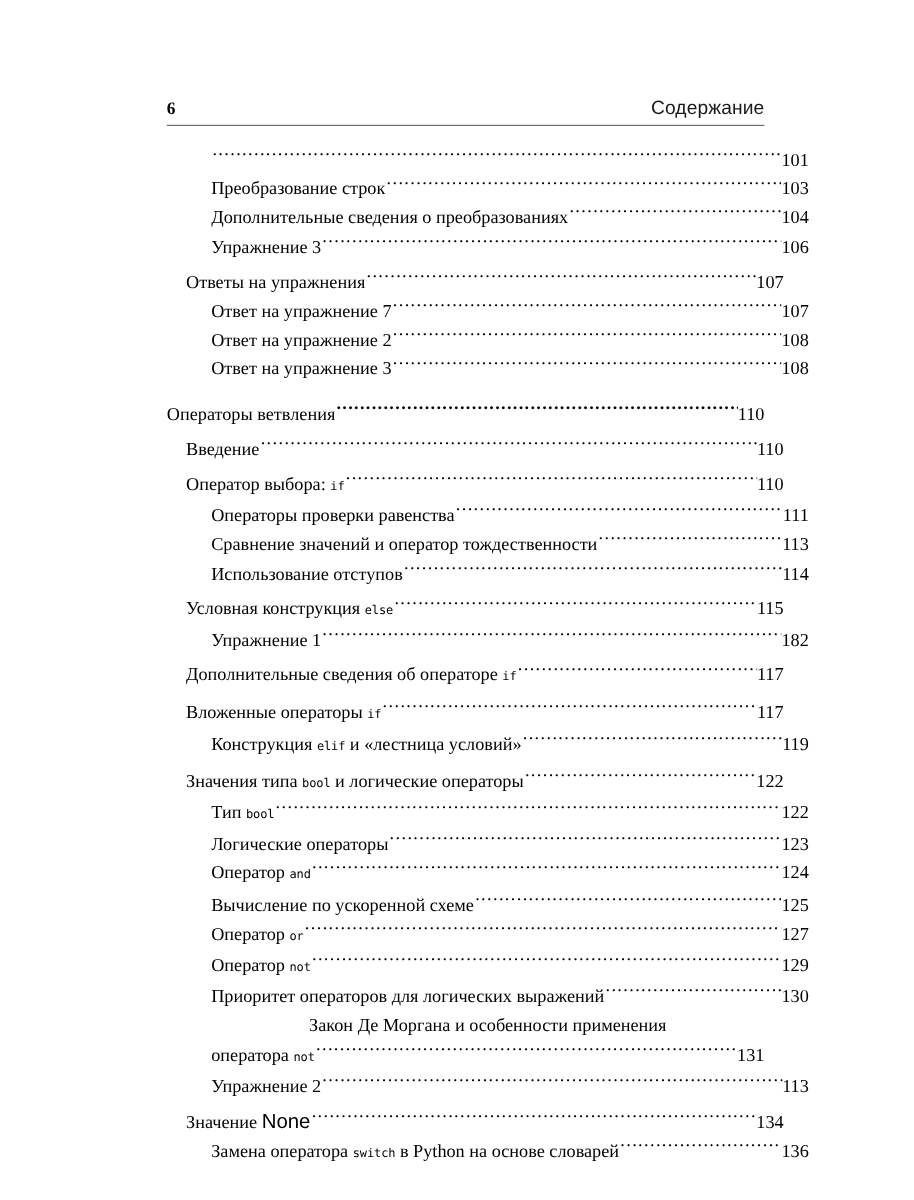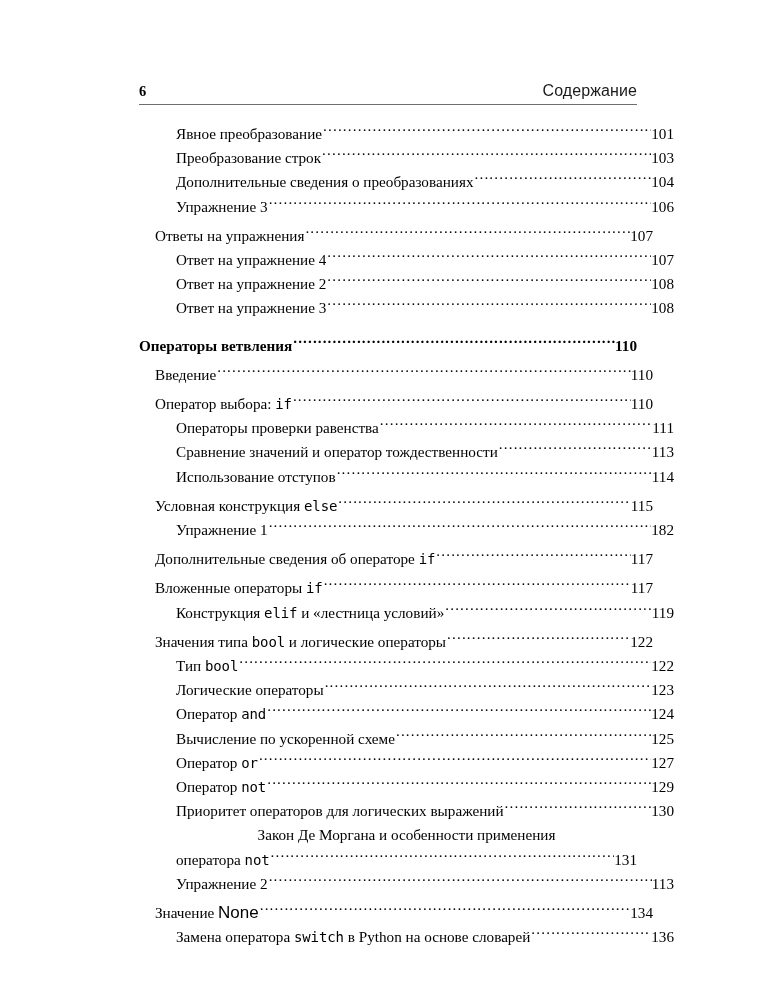--- a/index.html
+++ b/index.html
@@ -96,61 +96,60 @@
   }
 
   .entry .pageno {
     flex: 0 0 auto;
     text-align: right;
     font-variant-numeric: lining-nums;
     padding-left: 0px;
   }
 
   
-  .lvl-chapter { padding-left: 0px; font-weight: bold; margin-top: 13px; margin-bottom: 3px; }
+  .lvl-chapter { padding-left: 0px; font-weight: normal; margin-top: 13px; margin-bottom: 3px; }
   .lvl-1 { padding-left: 16px; margin-top: 5px; }
   .lvl-2 { padding-left: 37px; }
 
   .lvl-chapter .leader::before { font-weight: bold; letter-spacing: 1.1px; }
 
   
   .entry-wrap {
     padding-left: 37px;
     font-size: 15.2px;
     line-height: 24.2px;
   }
   .entry-wrap .wrap-first {
     white-space: nowrap;
     text-align: center;
   }
 
   
   code, .mono {
     font-family: "DejaVu Sans Mono", "Liberation Mono", monospace;
-    font-size: 14px;
+    font-size: 10px;
     letter-spacing: -0.1px;
   }
   .sans {
     font-family: "Liberation Sans", "DejaVu Sans", sans-serif;
     font-size: 17px;
   }
 </style>
 </head>
 <body>
 
 <div class="page">
 
   <div class="running-head">
     <span class="folio">6</span>
     <span class="head-title">Содержание</span>
   </div>
 
   <div class="toc" id="toc-list">
       <div class="entry lvl-2">
-        <span class="title">Явное преобразование</span>
         <span class="leader"></span>
         <span class="pageno">101</span>
       </div>
       <div class="entry lvl-2">
         <span class="title">Преобразование строк</span>
         <span class="leader"></span>
         <span class="pageno">103</span>
       </div>
       <div class="entry lvl-2">
         <span class="title">Дополнительные сведения о преобразованиях</span>
@@ -161,21 +160,21 @@
         <span class="title">Упражнение 3</span>
         <span class="leader"></span>
         <span class="pageno">106</span>
       </div>
       <div class="entry lvl-1">
         <span class="title">Ответы на упражнения</span>
         <span class="leader"></span>
         <span class="pageno">107</span>
       </div>
       <div class="entry lvl-2">
-        <span class="title">Ответ на упражнение 4</span>
+        <span class="title">Ответ на упражнение 7</span>
         <span class="leader"></span>
         <span class="pageno">107</span>
       </div>
       <div class="entry lvl-2">
         <span class="title">Ответ на упражнение 2</span>
         <span class="leader"></span>
         <span class="pageno">108</span>
       </div>
       <div class="entry lvl-2">
         <span class="title">Ответ на упражнение 3</span>

